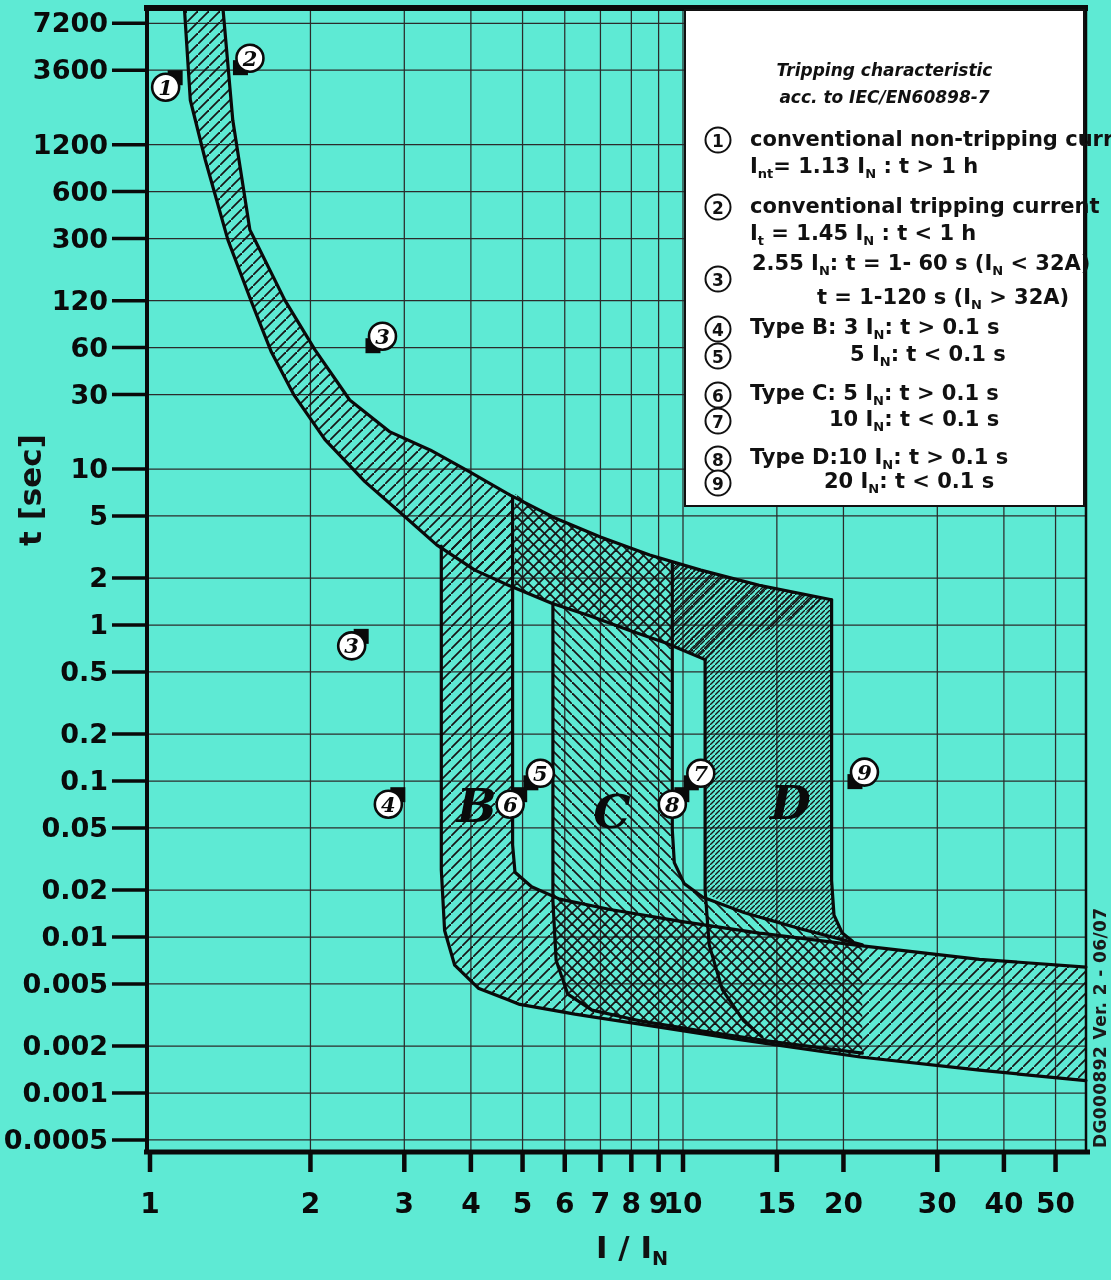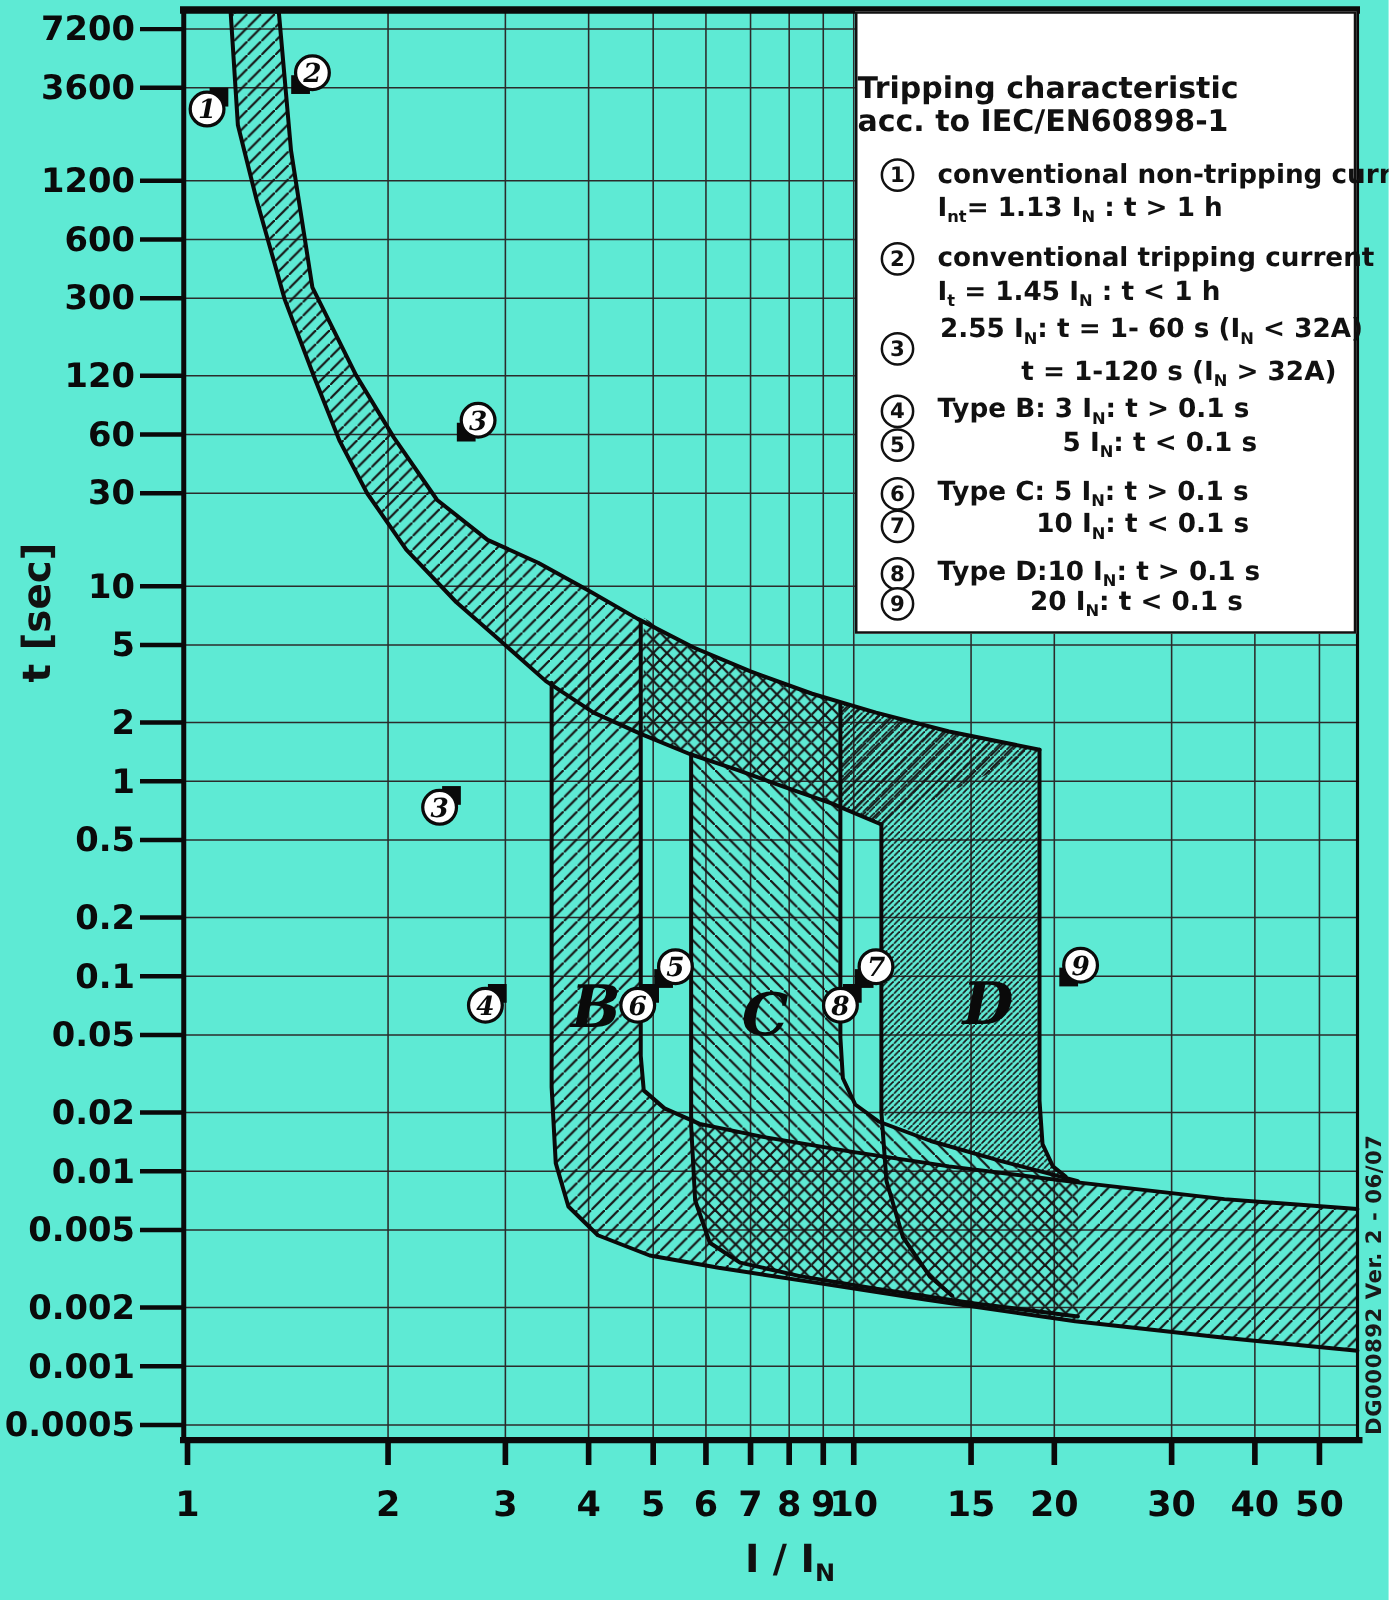--- a/index.html
+++ b/index.html
@@ -1,22 +1,22 @@
 <!DOCTYPE html>
 <html><head>
 <meta charset="utf-8">
 <style>
   html,body{margin:0;padding:0;background:#fff;}
   #page{position:relative;width:1111px;height:1280px;background:#5eead4;overflow:hidden;
         font-family:"DejaVu Sans",sans-serif;color:#111;}
   #plot{position:absolute;left:0;top:0;}
   #legend{position:absolute;left:684px;top:9px;width:401px;height:498px;background:#fff;
           border:2px solid #111;box-sizing:border-box;}
-  .lg-title{position:absolute;left:0;width:100%;text-align:left;font-size:24px;font-weight:600;
-            transform:translateY(-50%);white-space:nowrap;}
+  .lg-title{position:absolute;left:0;width:100%;text-align:center;font-size:17px;font-weight:600;
+            transform:translateY(-50%);white-space:nowrap;font-style:italic;}
   .lg-circle{position:absolute;left:32px;width:27px;height:27px;border:2.2px solid #111;border-radius:50%;
              font-size:17px;font-weight:600;display:flex;align-items:center;justify-content:center;
              transform:translate(-50%,-50%);box-sizing:border-box;background:#fff;}
   .lg-line{position:absolute;font-size:21px;font-weight:600;white-space:nowrap;transform:translateY(-50%);}
   sub{font-size:0.62em;margin-top:20px;}
   #ylabel{position:absolute;left:30px;top:490px;transform:translate(-50%,-50%) rotate(-90deg);
           font-size:31px;font-weight:600;white-space:nowrap;}
   #xlabel{position:absolute;left:632px;top:1250px;transform:translate(-50%,-50%);
           font-size:31px;font-weight:600;white-space:nowrap;}
   #watermark{position:absolute;left:1090px;top:1148px;transform:rotate(-90deg);transform-origin:0 0;
@@ -228,21 +228,21 @@
         <g>
           <rect x="847.4567132097831" y="774.1228431915102" width="15" height="15" fill="#0a0a0a"></rect>
           <circle cx="864.4567132097831" cy="772.1228431915102" r="13.5" fill="#fff" stroke="#0a0a0a" stroke-width="2.6"></circle>
           <text x="864.4567132097831" y="779.6228431915102" text-anchor="middle" font-size="21" font-style="italic" font-weight="bold" font-family="&quot;DejaVu Serif&quot;,serif" fill="#0a0a0a">9</text>
         </g>
       </g>
     </svg>
 
   <div id="legend">
       <div class="lg-title" style="top: 59px;">Tripping characteristic</div>
-      <div class="lg-title" style="top: 86px;">acc. to IEC/EN60898-1</div>
+      <div class="lg-title" style="top: 86px;">acc. to IEC/EN60898-7</div>
       <div class="lg-circle" style="top: 129px;">1</div>
       <div class="lg-line" style="left: 64px; top: 128px;">conventional non-tripping current</div>
       <div class="lg-line" style="left: 64px; top: 157px;">I<sub>nt</sub>= 1.13 I<sub>N</sub> : t &gt; 1 h</div>
       <div class="lg-circle" style="top: 196px;">2</div>
       <div class="lg-line" style="left: 64px; top: 195px;">conventional tripping current</div>
       <div class="lg-line" style="left: 64px; top: 224px;">I<sub>t</sub> = 1.45 I<sub>N</sub> : t &lt; 1 h</div>
       <div class="lg-circle" style="top: 268px;">3</div>
       <div class="lg-line" style="left: 66px; top: 254px;">2.55 I<sub>N</sub>: t = 1- 60 s (I<sub>N</sub> &lt; 32A)</div>
       <div class="lg-line" style="left: 131px; top: 288px;">t = 1-120 s (I<sub>N</sub> &gt; 32A)</div>
       <div class="lg-circle" style="top: 318px;">4</div>

